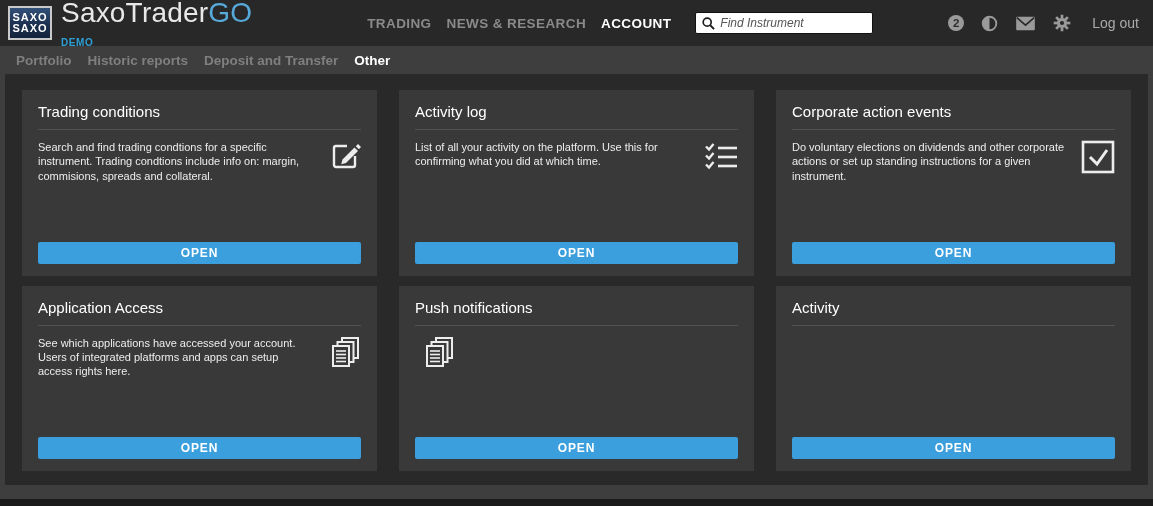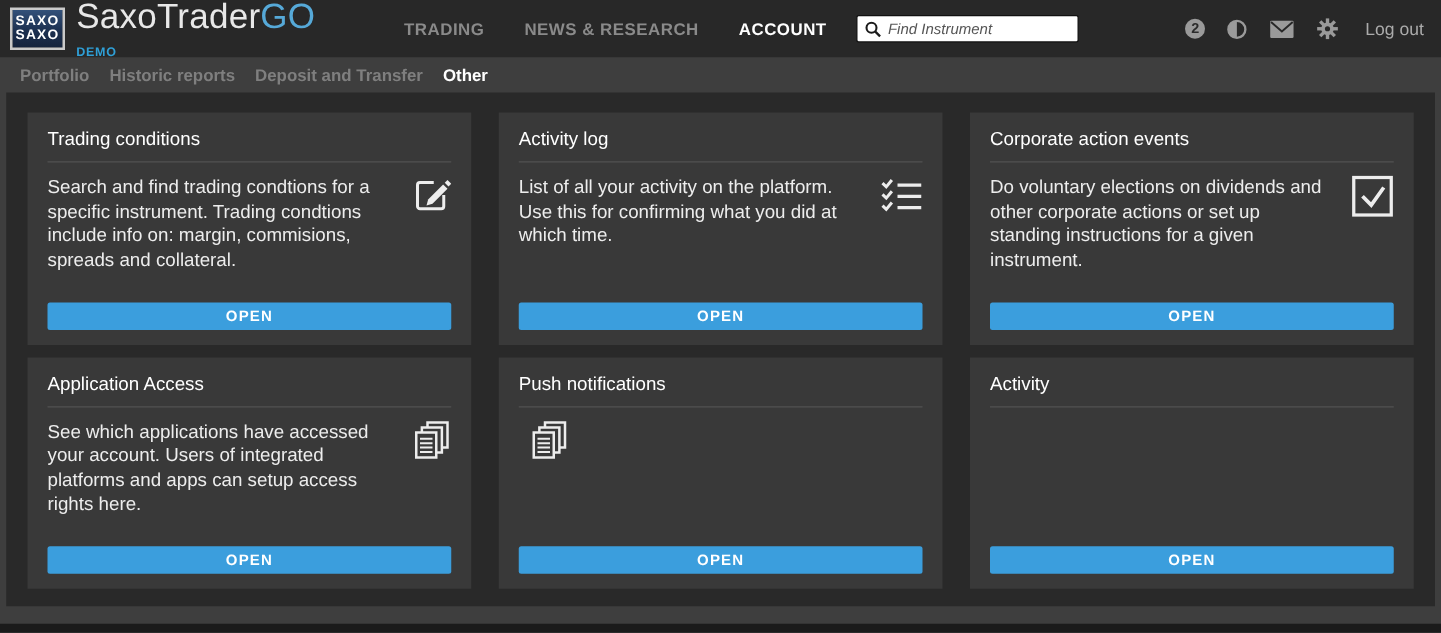--- a/index.html
+++ b/index.html
@@ -27,21 +27,21 @@
     line-height: 1;
   }
   .logo-box span {
     color: #fff; font-weight: bold; font-size: 11px; letter-spacing: 1px;
   }
   .brand { margin-left: 9px; line-height: 1; }
   .brand-name { font-size: 28px; color: #e8e8e8; letter-spacing: 0.2px; }
   .brand-name .go { color: #56a9d8; }
   .brand-demo { font-size: 10px; font-weight: bold; color: #2f9fd6; letter-spacing: 0.6px; margin-top: 11px; }
 
-  .topnav { display: flex; gap: 32px; margin-left: 71px; }
+  .topnav { display: flex; gap: 15px; margin-left: 115px; }
   .topnav-item {
     font-size: 13.5px; font-weight: bold; color: #8a8a8a;
     letter-spacing: 0.4px; cursor: pointer; white-space: nowrap;
   }
   .topnav-item.active { color: #ffffff; }
 
   .searchbox {
     margin-left: 24px;
     width: 178px; height: 22px;
     background: #ffffff; border: 1px solid #111; border-radius: 2px;
@@ -94,21 +94,21 @@
     padding: 13px 16px 12px 16px;
     display: flex; flex-direction: column;
   }
   .card-title {
     font-size: 15px; font-weight: normal; color: #ffffff;
     padding-bottom: 9px;
     border-bottom: 1px solid #525252;
   }
   .card-body { display: flex; margin-top: 10px; flex: 1; }
   .card-desc {
-    flex: 1; font-size: 15px; color: #ededed; line-height: 1.3;
+    flex: 1; font-size: 11px; color: #ededed; line-height: 1.3;
     padding-right: 10px;
   }
   .card-icon { width: 40px; display: flex; justify-content: flex-end; }
   .open-btn {
     margin-top: auto;
     height: 22px;
     background: #3b9edd;
     border: none; border-radius: 2px;
     color: #ffffff; font-size: 12px; font-weight: bold; letter-spacing: 0.9px;
     font-family: "Liberation Sans", "DejaVu Sans", sans-serif;

